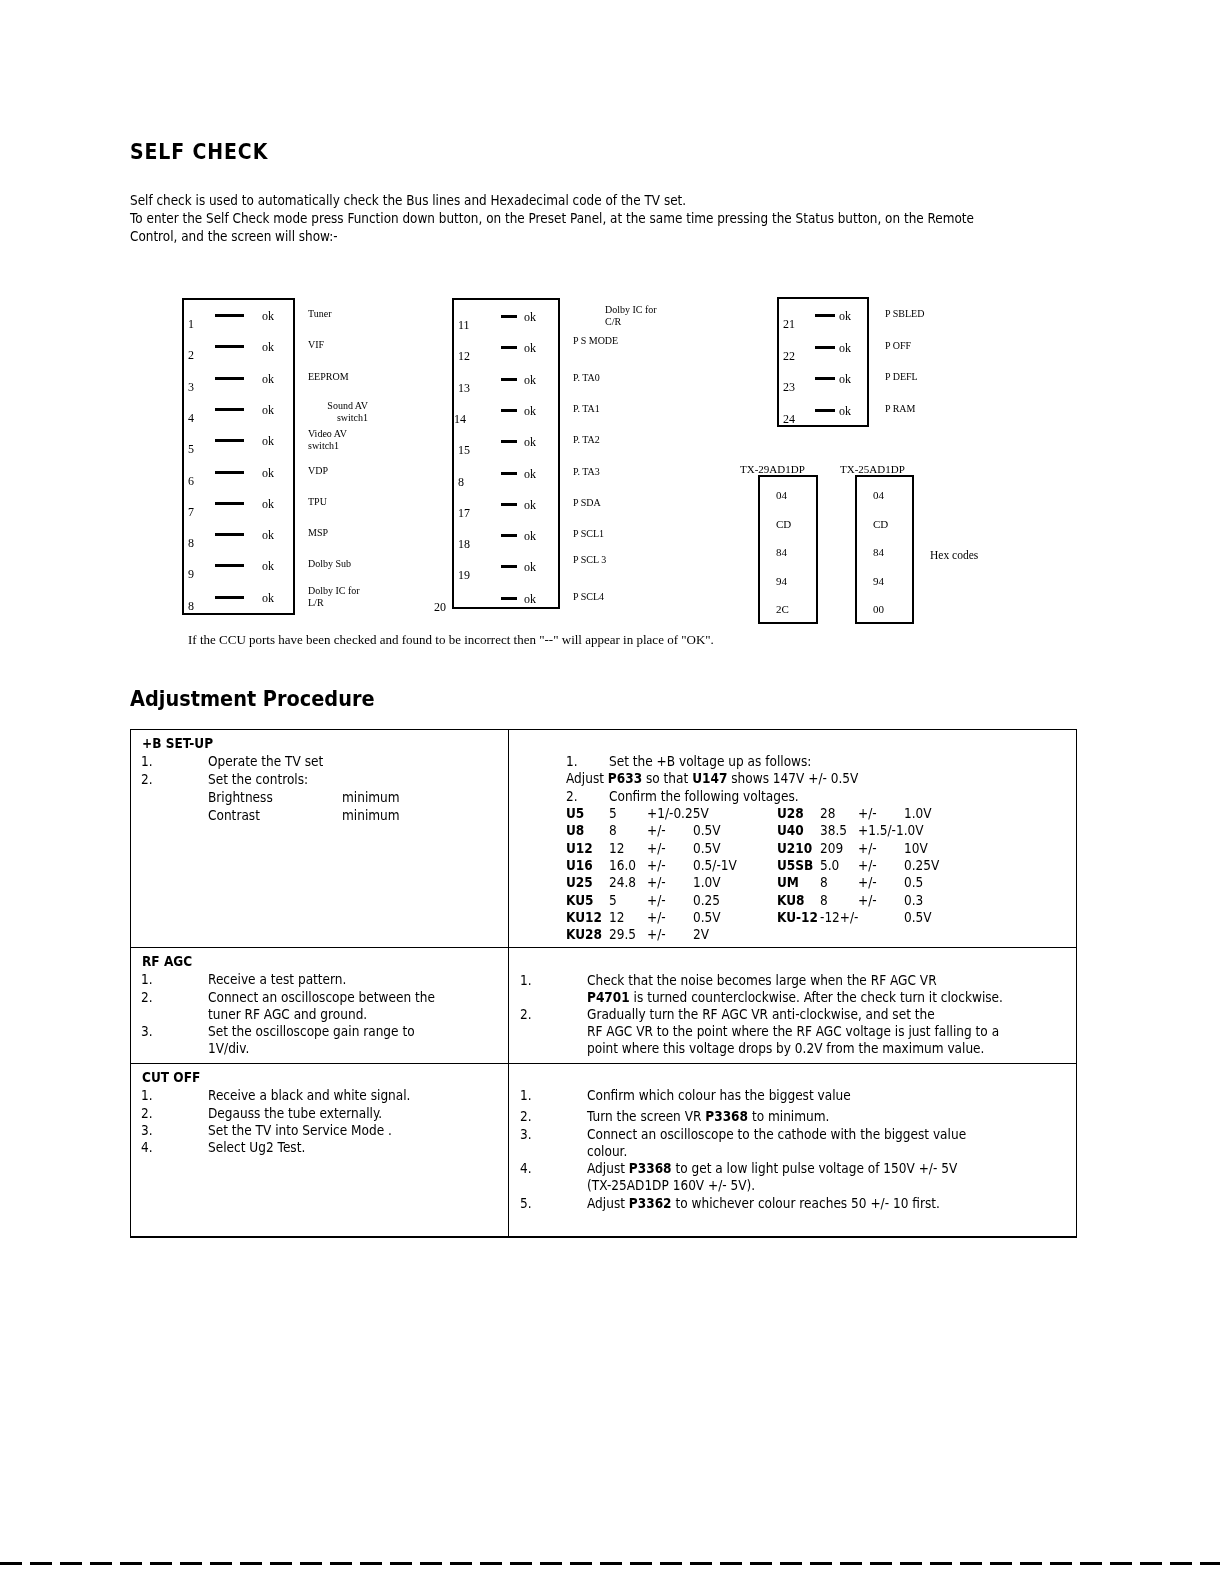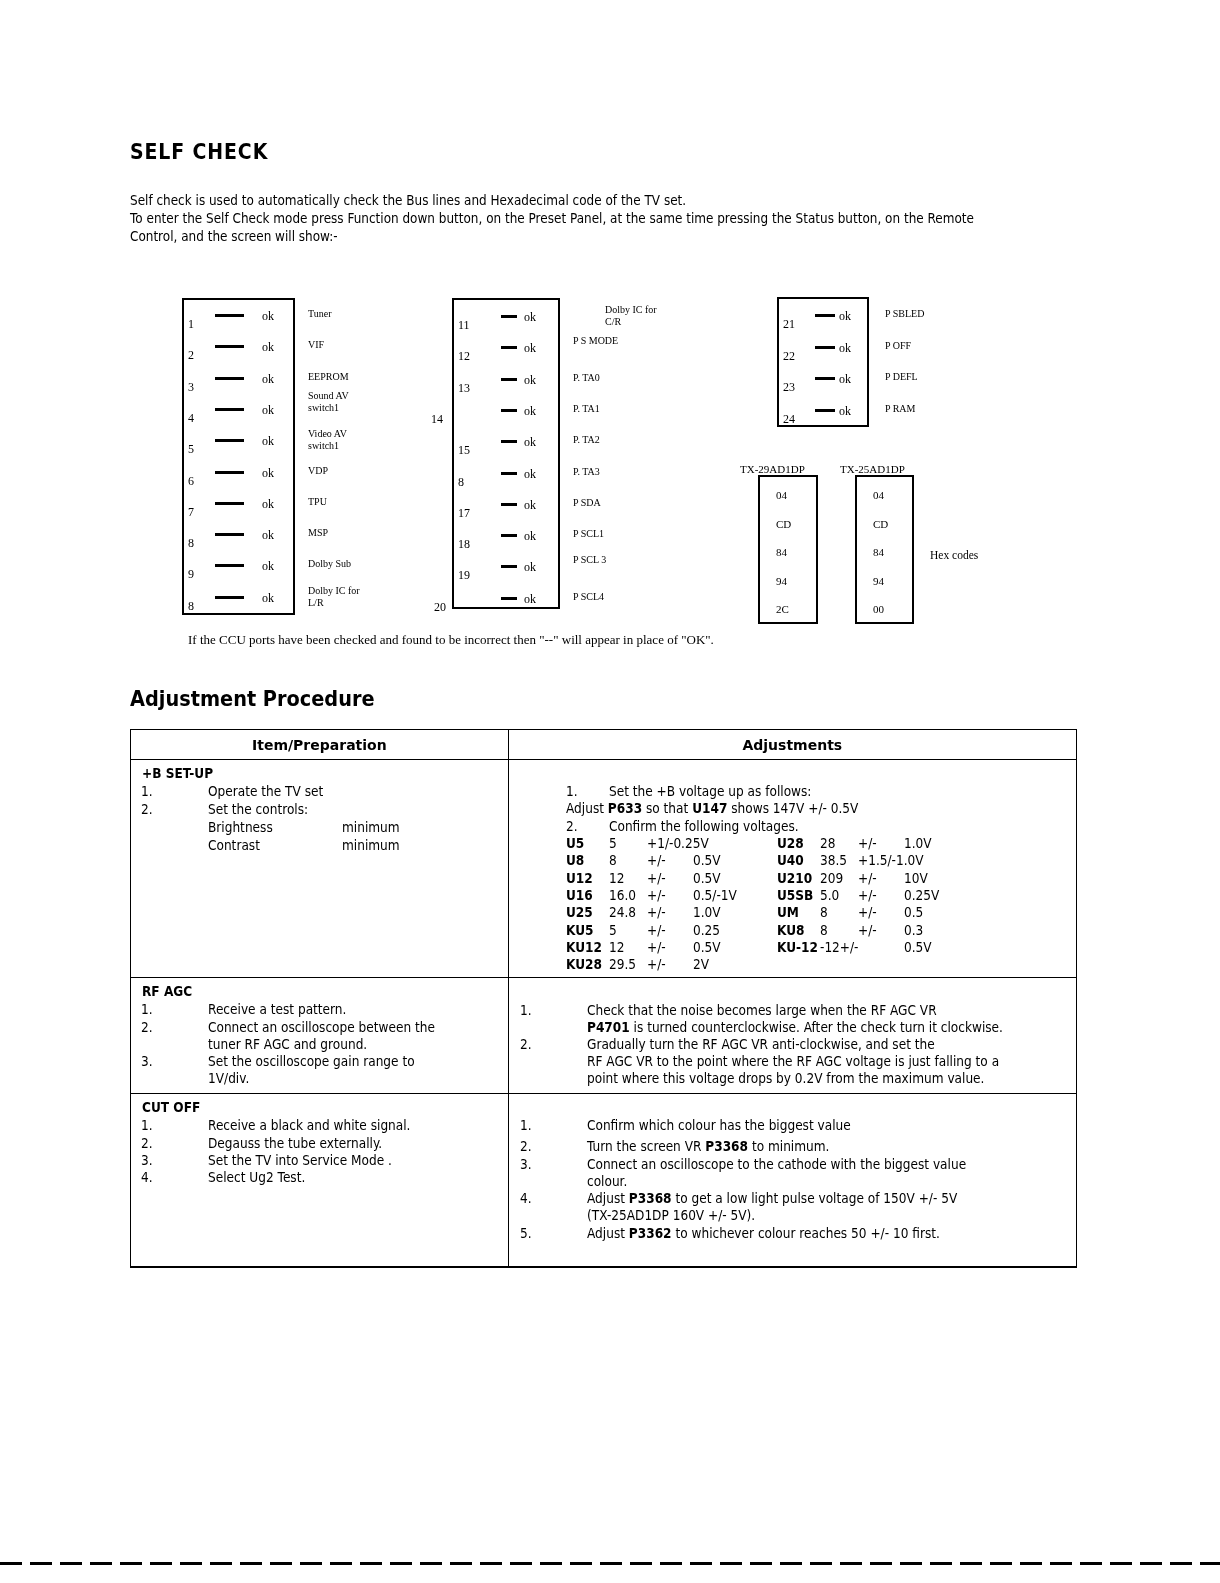--- a/index.html
+++ b/index.html
@@ -43,21 +43,21 @@
     <div class="dash" style="left: 215px; top: 345.3px; width: 29px;"></div>
     <div class="ok" style="left: 262px; top: 340.3px;">ok</div>
     <div class="lbl" style="left: 308px; top: 339.3px; white-space: normal; width: 60px;">VIF</div>
     <div class="num" style="left: 188px; top: 379.6px;">3</div>
     <div class="dash" style="left: 215px; top: 376.6px; width: 29px;"></div>
     <div class="ok" style="left: 262px; top: 371.6px;">ok</div>
     <div class="lbl" style="left: 308px; top: 370.6px; white-space: normal; width: 60px;">EEPROM</div>
     <div class="num" style="left: 188px; top: 410.9px;">4</div>
     <div class="dash" style="left: 215px; top: 407.9px; width: 29px;"></div>
     <div class="ok" style="left: 262px; top: 402.9px;">ok</div>
-    <div class="lbl" style="left: 308px; top: 390px; white-space: normal; width: 60px;">Sound AV switch1</div>
+    <div class="lbl" style="left: 308px; top: 400px; white-space: normal; width: 60px; text-align: right;">Sound AV switch1</div>
     <div class="num" style="left: 188px; top: 442.2px;">5</div>
     <div class="dash" style="left: 215px; top: 439.2px; width: 29px;"></div>
     <div class="ok" style="left: 262px; top: 434.2px;">ok</div>
     <div class="lbl" style="left: 308px; top: 428.2px; white-space: normal; width: 60px;">Video AV switch1</div>
     <div class="num" style="left: 188px; top: 473.5px;">6</div>
     <div class="dash" style="left: 215px; top: 470.5px; width: 29px;"></div>
     <div class="ok" style="left: 262px; top: 465.5px;">ok</div>
     <div class="lbl" style="left: 308px; top: 464.5px; white-space: normal; width: 60px;">VDP</div>
     <div class="num" style="left: 188px; top: 504.8px;">7</div>
     <div class="dash" style="left: 215px; top: 501.8px; width: 29px;"></div>
@@ -84,21 +84,21 @@
     <div class="ok" style="left: 524px; top: 310px;">ok</div>
     <div class="lbl" style="left: 573px; top: 304px; white-space: normal; width: 60px; margin-left: 32px;">Dolby IC for C/R</div>
     <div class="num" style="left: 458px; top: 349.3px;">12</div>
     <div class="dash" style="left: 501px; top: 346.3px; width: 16px;"></div>
     <div class="ok" style="left: 524px; top: 341.3px;">ok</div>
     <div class="lbl" style="left: 573px; top: 335.3px; white-space: normal; width: 60px;">P S MODE</div>
     <div class="num" style="left: 458px; top: 380.6px;">13</div>
     <div class="dash" style="left: 501px; top: 377.6px; width: 16px;"></div>
     <div class="ok" style="left: 524px; top: 372.6px;">ok</div>
     <div class="lbl" style="left: 573px; top: 371.6px; white-space: normal; width: 60px;">P. TA0</div>
-    <div class="num" style="left: 431px; top: 411.9px;">14</div>
+    <div class="num" style="left: 454px; top: 411.9px;">14</div>
     <div class="dash" style="left: 501px; top: 408.9px; width: 16px;"></div>
     <div class="ok" style="left: 524px; top: 403.9px;">ok</div>
     <div class="lbl" style="left: 573px; top: 402.9px; white-space: normal; width: 60px;">P. TA1</div>
     <div class="num" style="left: 458px; top: 443.2px;">15</div>
     <div class="dash" style="left: 501px; top: 440.2px; width: 16px;"></div>
     <div class="ok" style="left: 524px; top: 435.2px;">ok</div>
     <div class="lbl" style="left: 573px; top: 434.2px; white-space: normal; width: 60px;">P. TA2</div>
     <div class="num" style="left: 458px; top: 474.5px;">8</div>
     <div class="dash" style="left: 501px; top: 471.5px; width: 16px;"></div>
     <div class="ok" style="left: 524px; top: 466.5px;">ok</div>
@@ -164,24 +164,20 @@
 <div class="abs note" style="left:188px;top:632px;">If the CCU ports have been checked and found to be incorrect then  "--" will appear in place of "OK".</div>
 
 <div class="abs h2" style="left:130px;top:687px;">Adjustment Procedure</div>
 
 <table class="adj">
   <colgroup>
       <col style="width:378px">
       <col style="width:569px">
     </colgroup>
   <tbody>
-      <tr>
-    <th>Item/Preparation</th>
-    <th>Adjustments</th>
-  </tr>
 
   <tr>
     <td style="height:217px;">
       <div class="cell">
         <div class="t b" style="left:11px;top:5px;">+B SET-UP</div>
         <div class="t" style="left:10px;top:23px;">1.</div>
         <div class="t" style="left:77px;top:23px;">Operate the TV set</div>
         <div class="t" style="left:10px;top:41px;">2.</div>
         <div class="t" style="left:77px;top:41px;">Set  the controls:</div>
         <div class="t" style="left:77px;top:59px;">Brightness</div>

